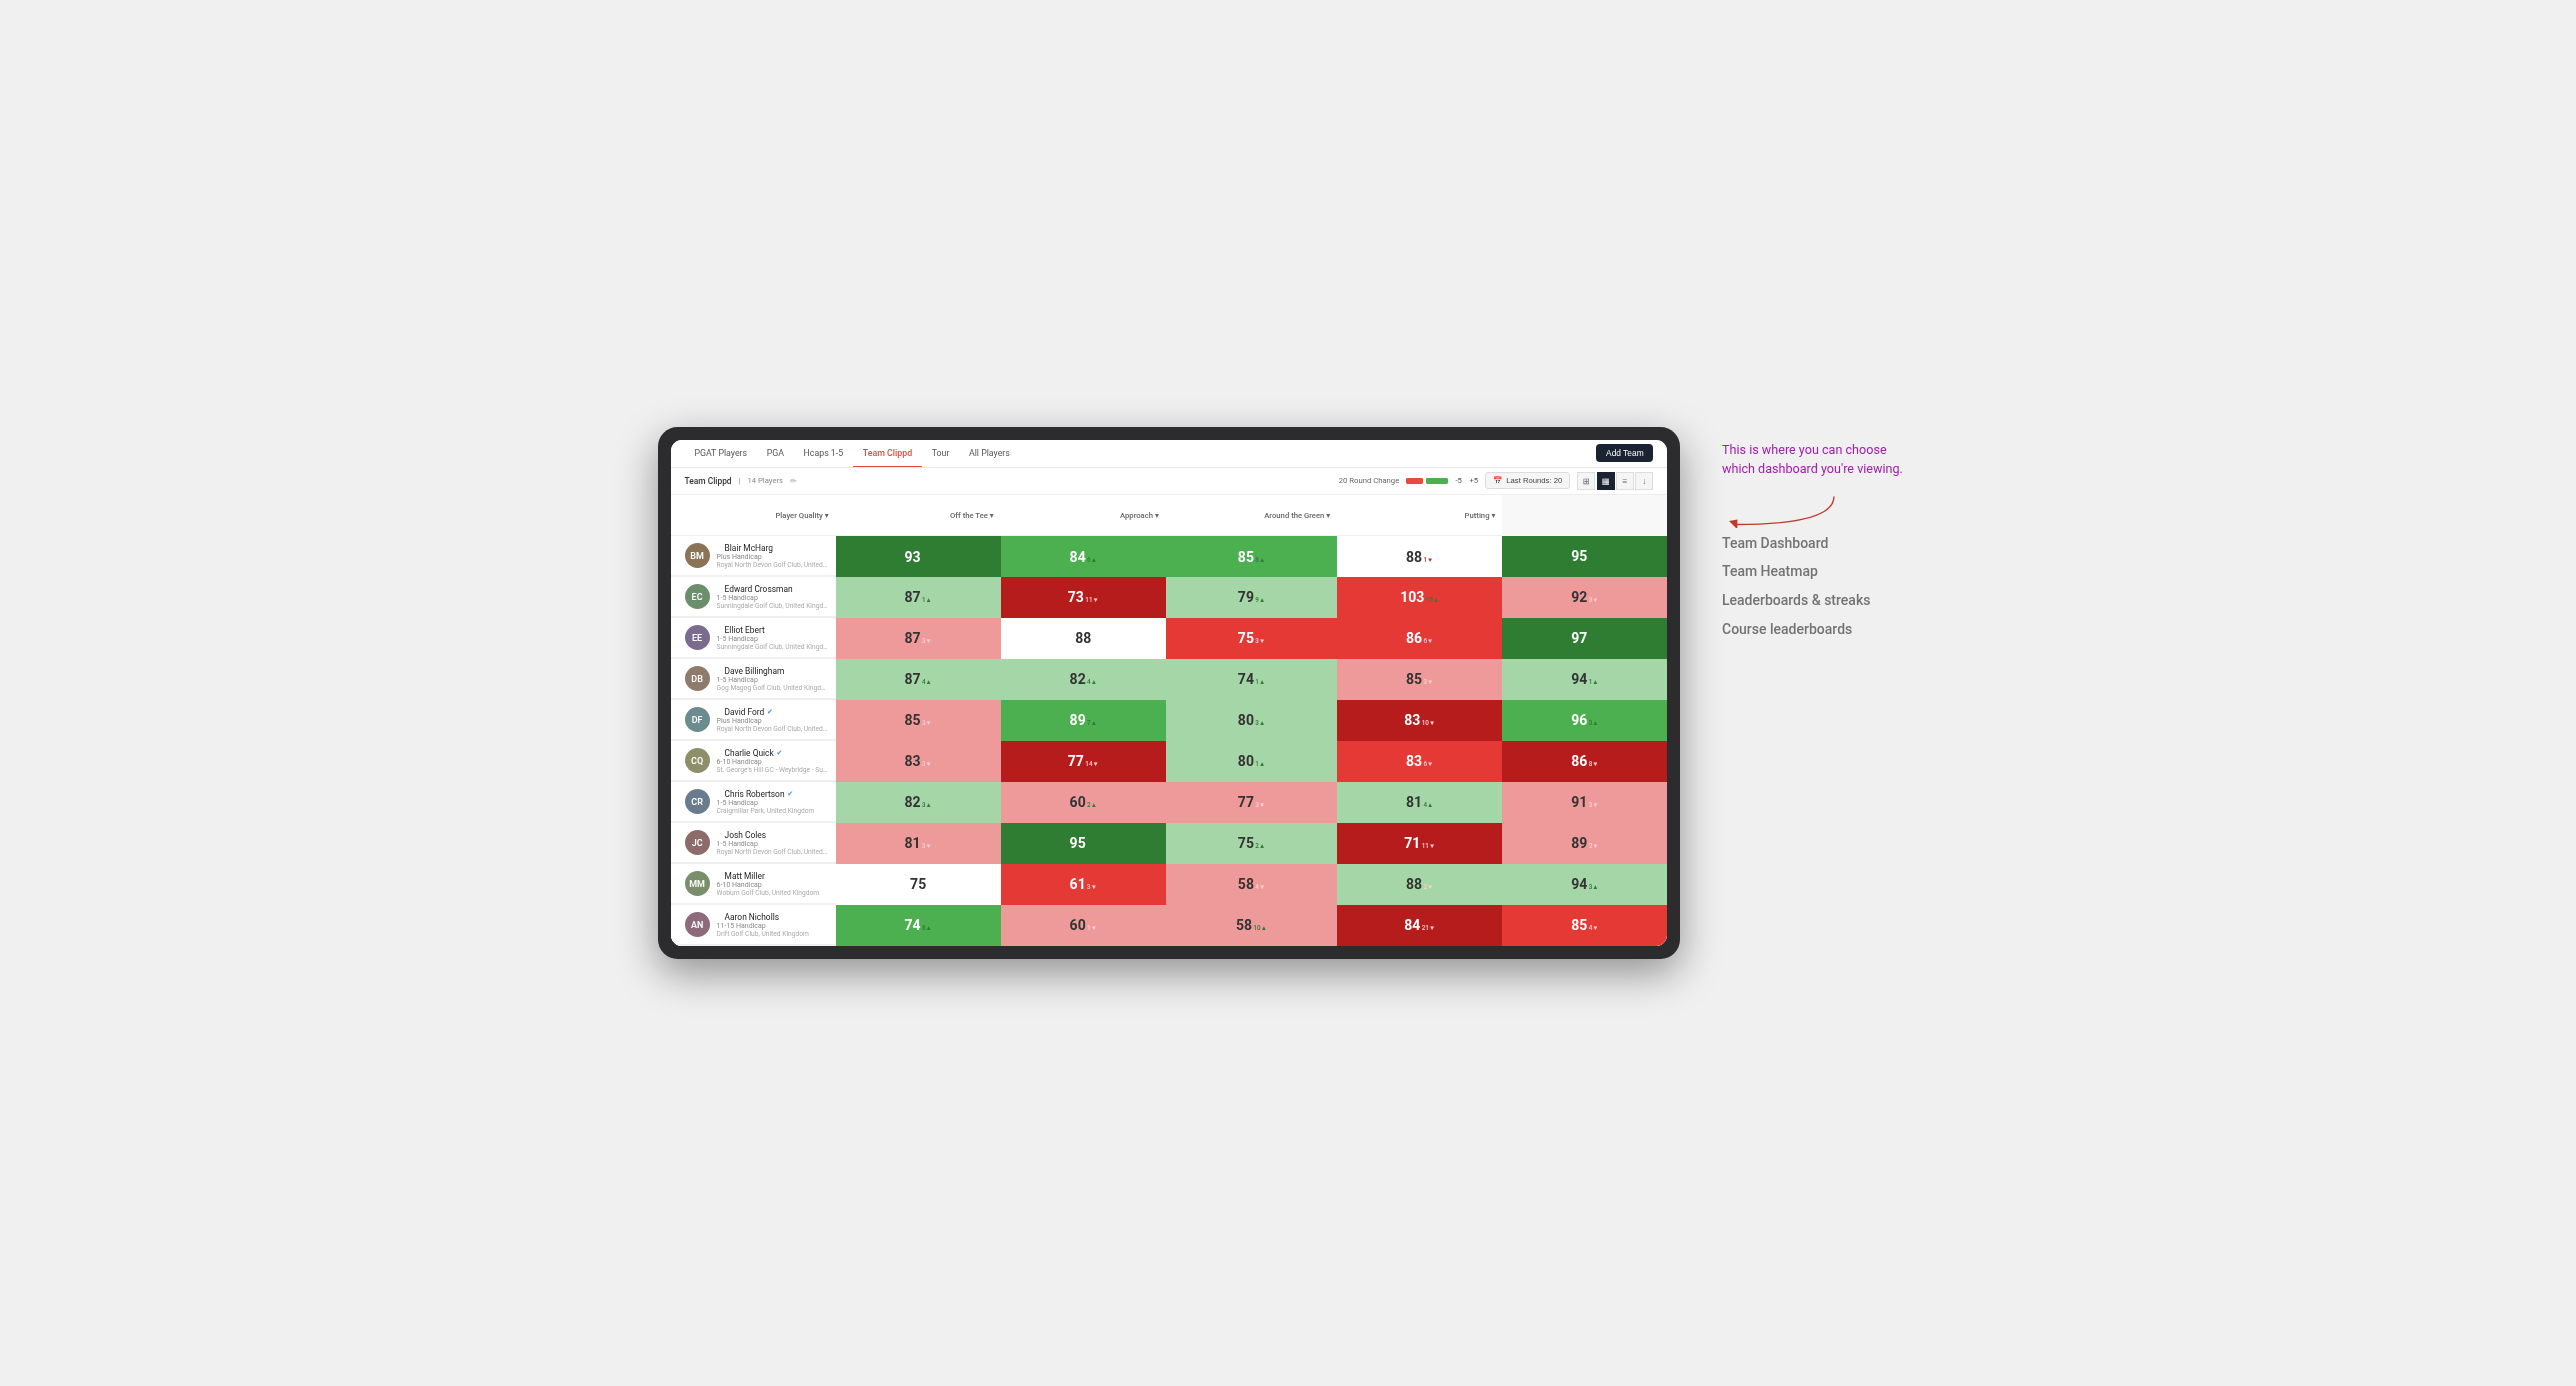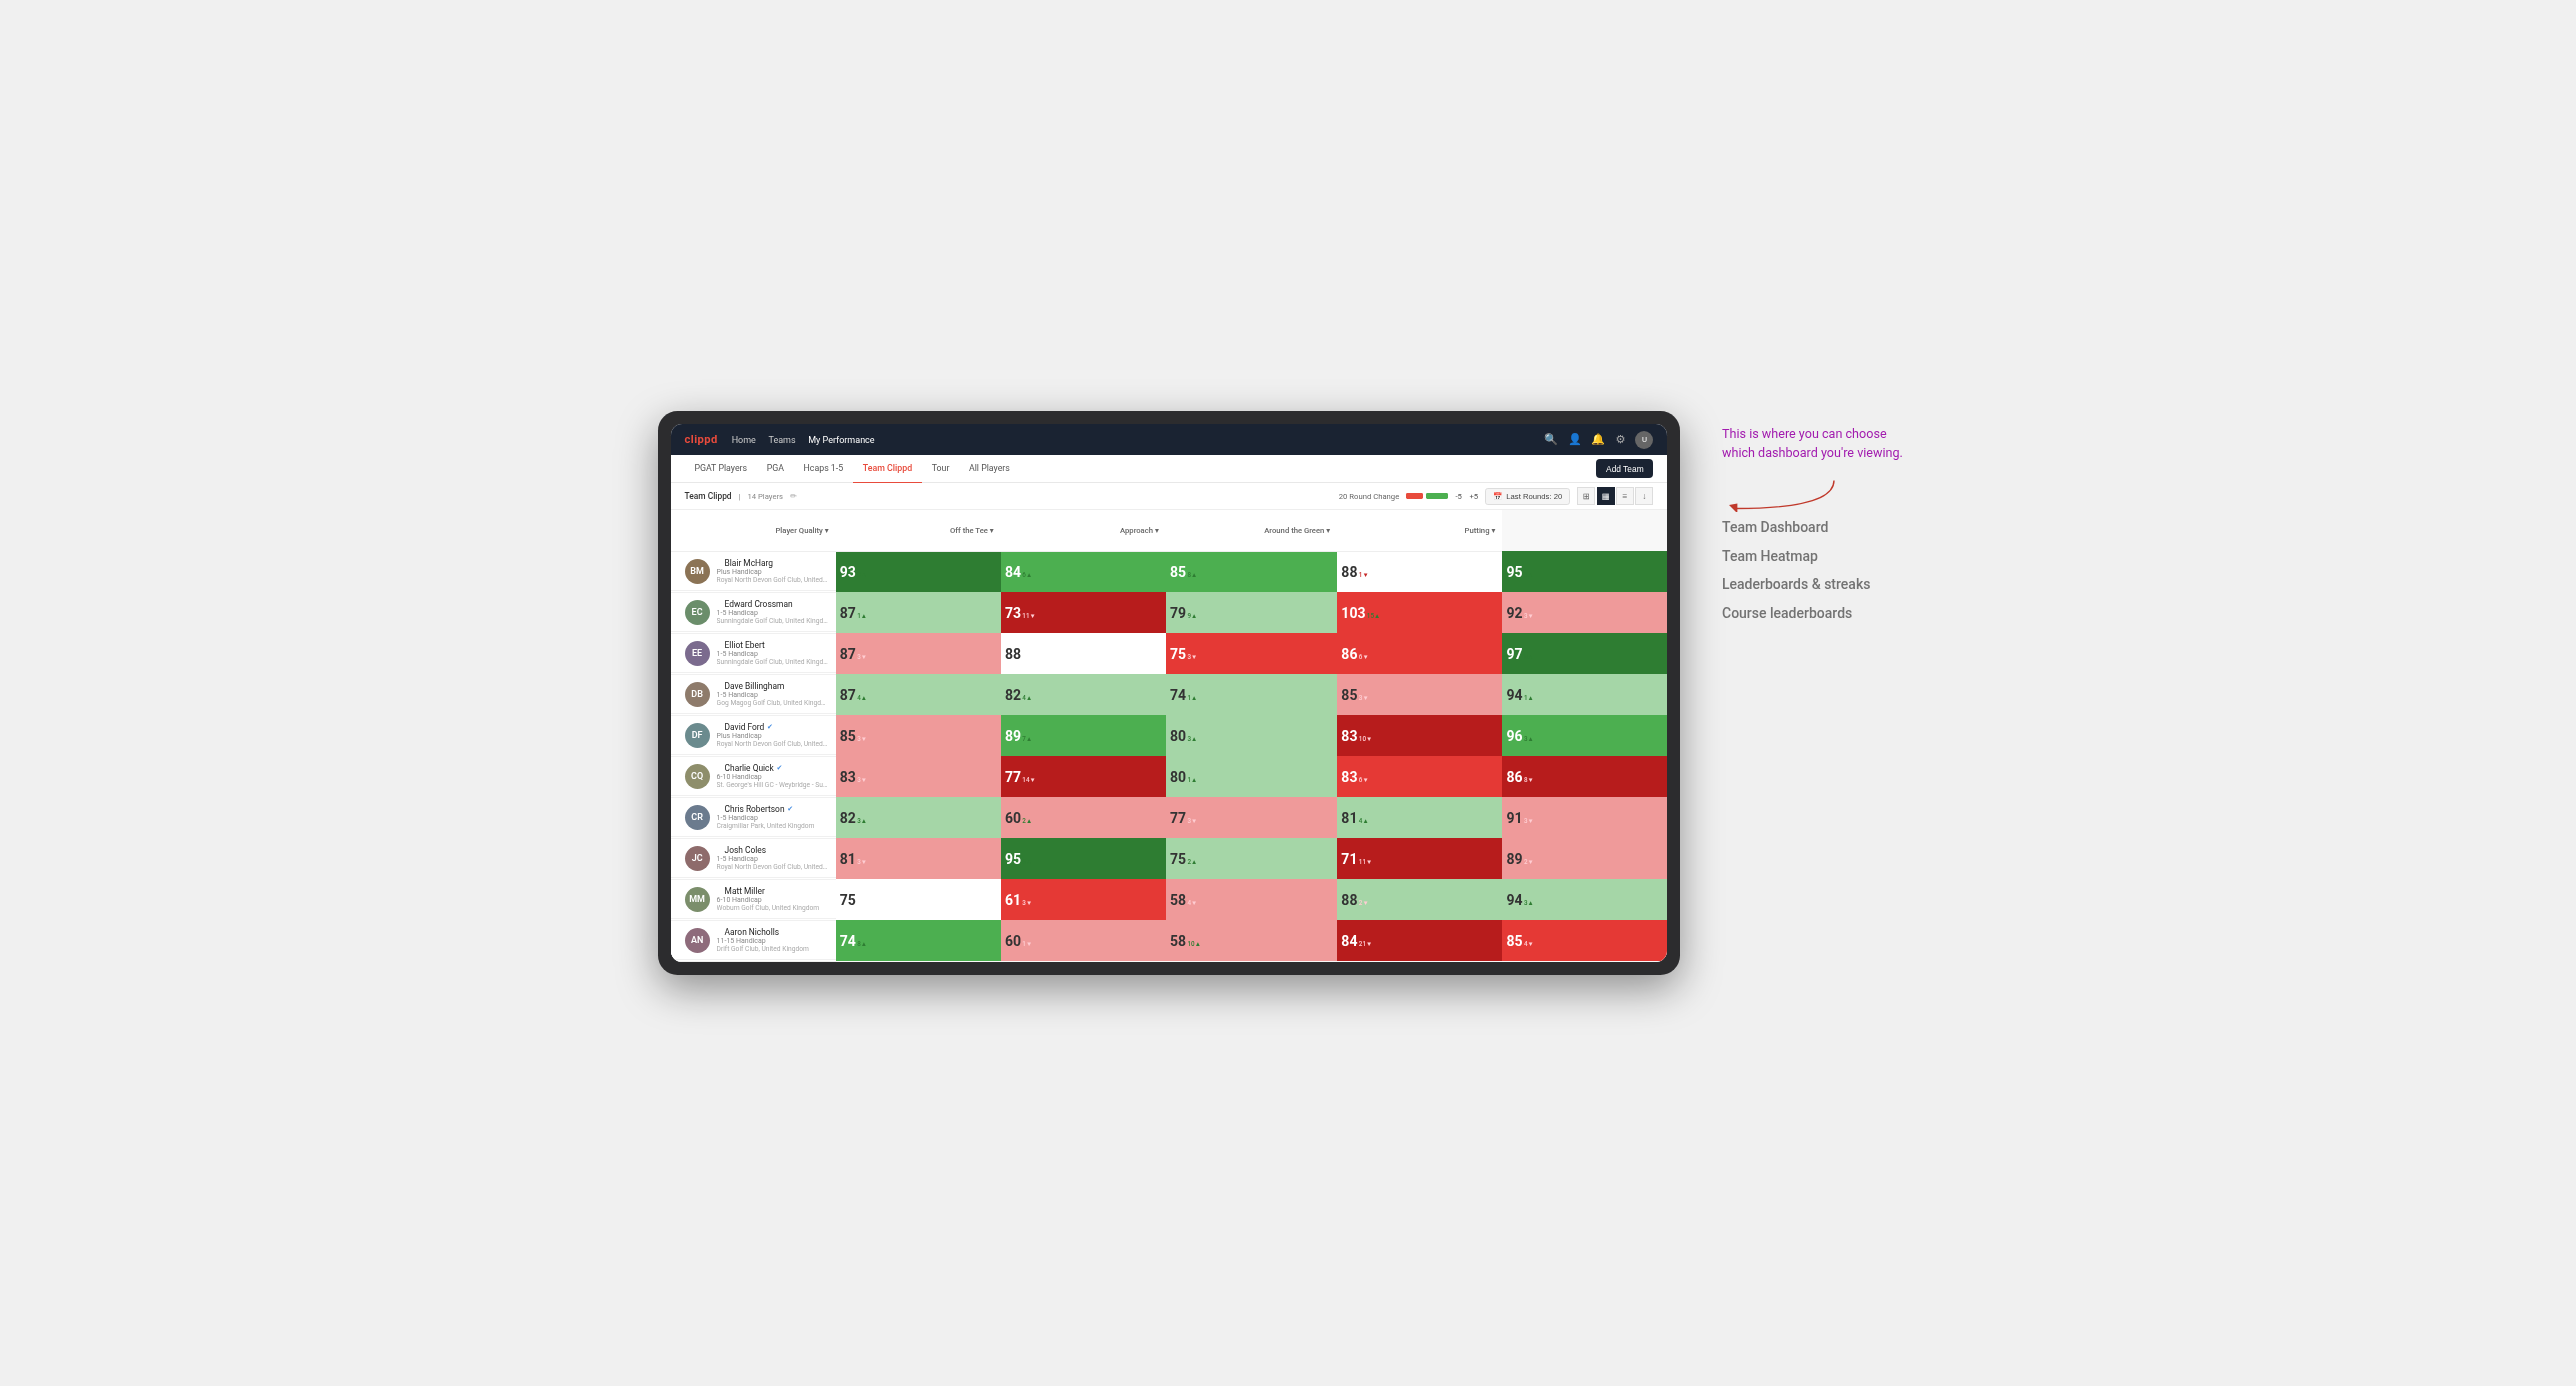--- a/index.html
+++ b/index.html
@@ -336,20 +336,21 @@
       font-size: 12.6px;
       font-weight: 700;
       color: #222;
       padding: 2.8px 4.2px;
       vertical-align: middle;
     }
 
     .metric-inner {
       display: flex;
       align-items: baseline;
+      justify-content: center;
       gap: 1.4px;
     }
 
     .metric-value {
       font-size: 14px;
       font-weight: 700;
     }
 
     .metric-change {
       font-size: 6.3px;
@@ -406,35 +407,20 @@
     }
   </style>
 </head>
 <body>
 
 <div class="outer-wrapper">
 
   <div class="tablet-frame">
     <div class="tablet-screen">
 
-      <div class="nav-bar">
-        <span class="nav-logo">clippd</span>
-        <div class="nav-links">
-          <span class="nav-link">Home</span>
-          <span class="nav-link">Teams</span>
-          <span class="nav-link active">My Performance</span>
-        </div>
-        <div class="nav-icons">
-          <span class="nav-icon">🔍</span>
-          <span class="nav-icon">👤</span>
-          <span class="nav-icon">🔔</span>
-          <span class="nav-icon">⚙</span>
-          <div class="nav-avatar">U</div>
-        </div>
-      </div>
 
       <div class="sub-nav">
         <div class="sub-nav-tabs">
           <span class="sub-tab">PGAT Players</span>
           <span class="sub-tab">PGA</span>
           <span class="sub-tab">Hcaps 1-5</span>
           <span class="sub-tab active">Team Clippd</span>
           <span class="sub-tab">Tour</span>
           <span class="sub-tab">All Players</span>
         </div>

